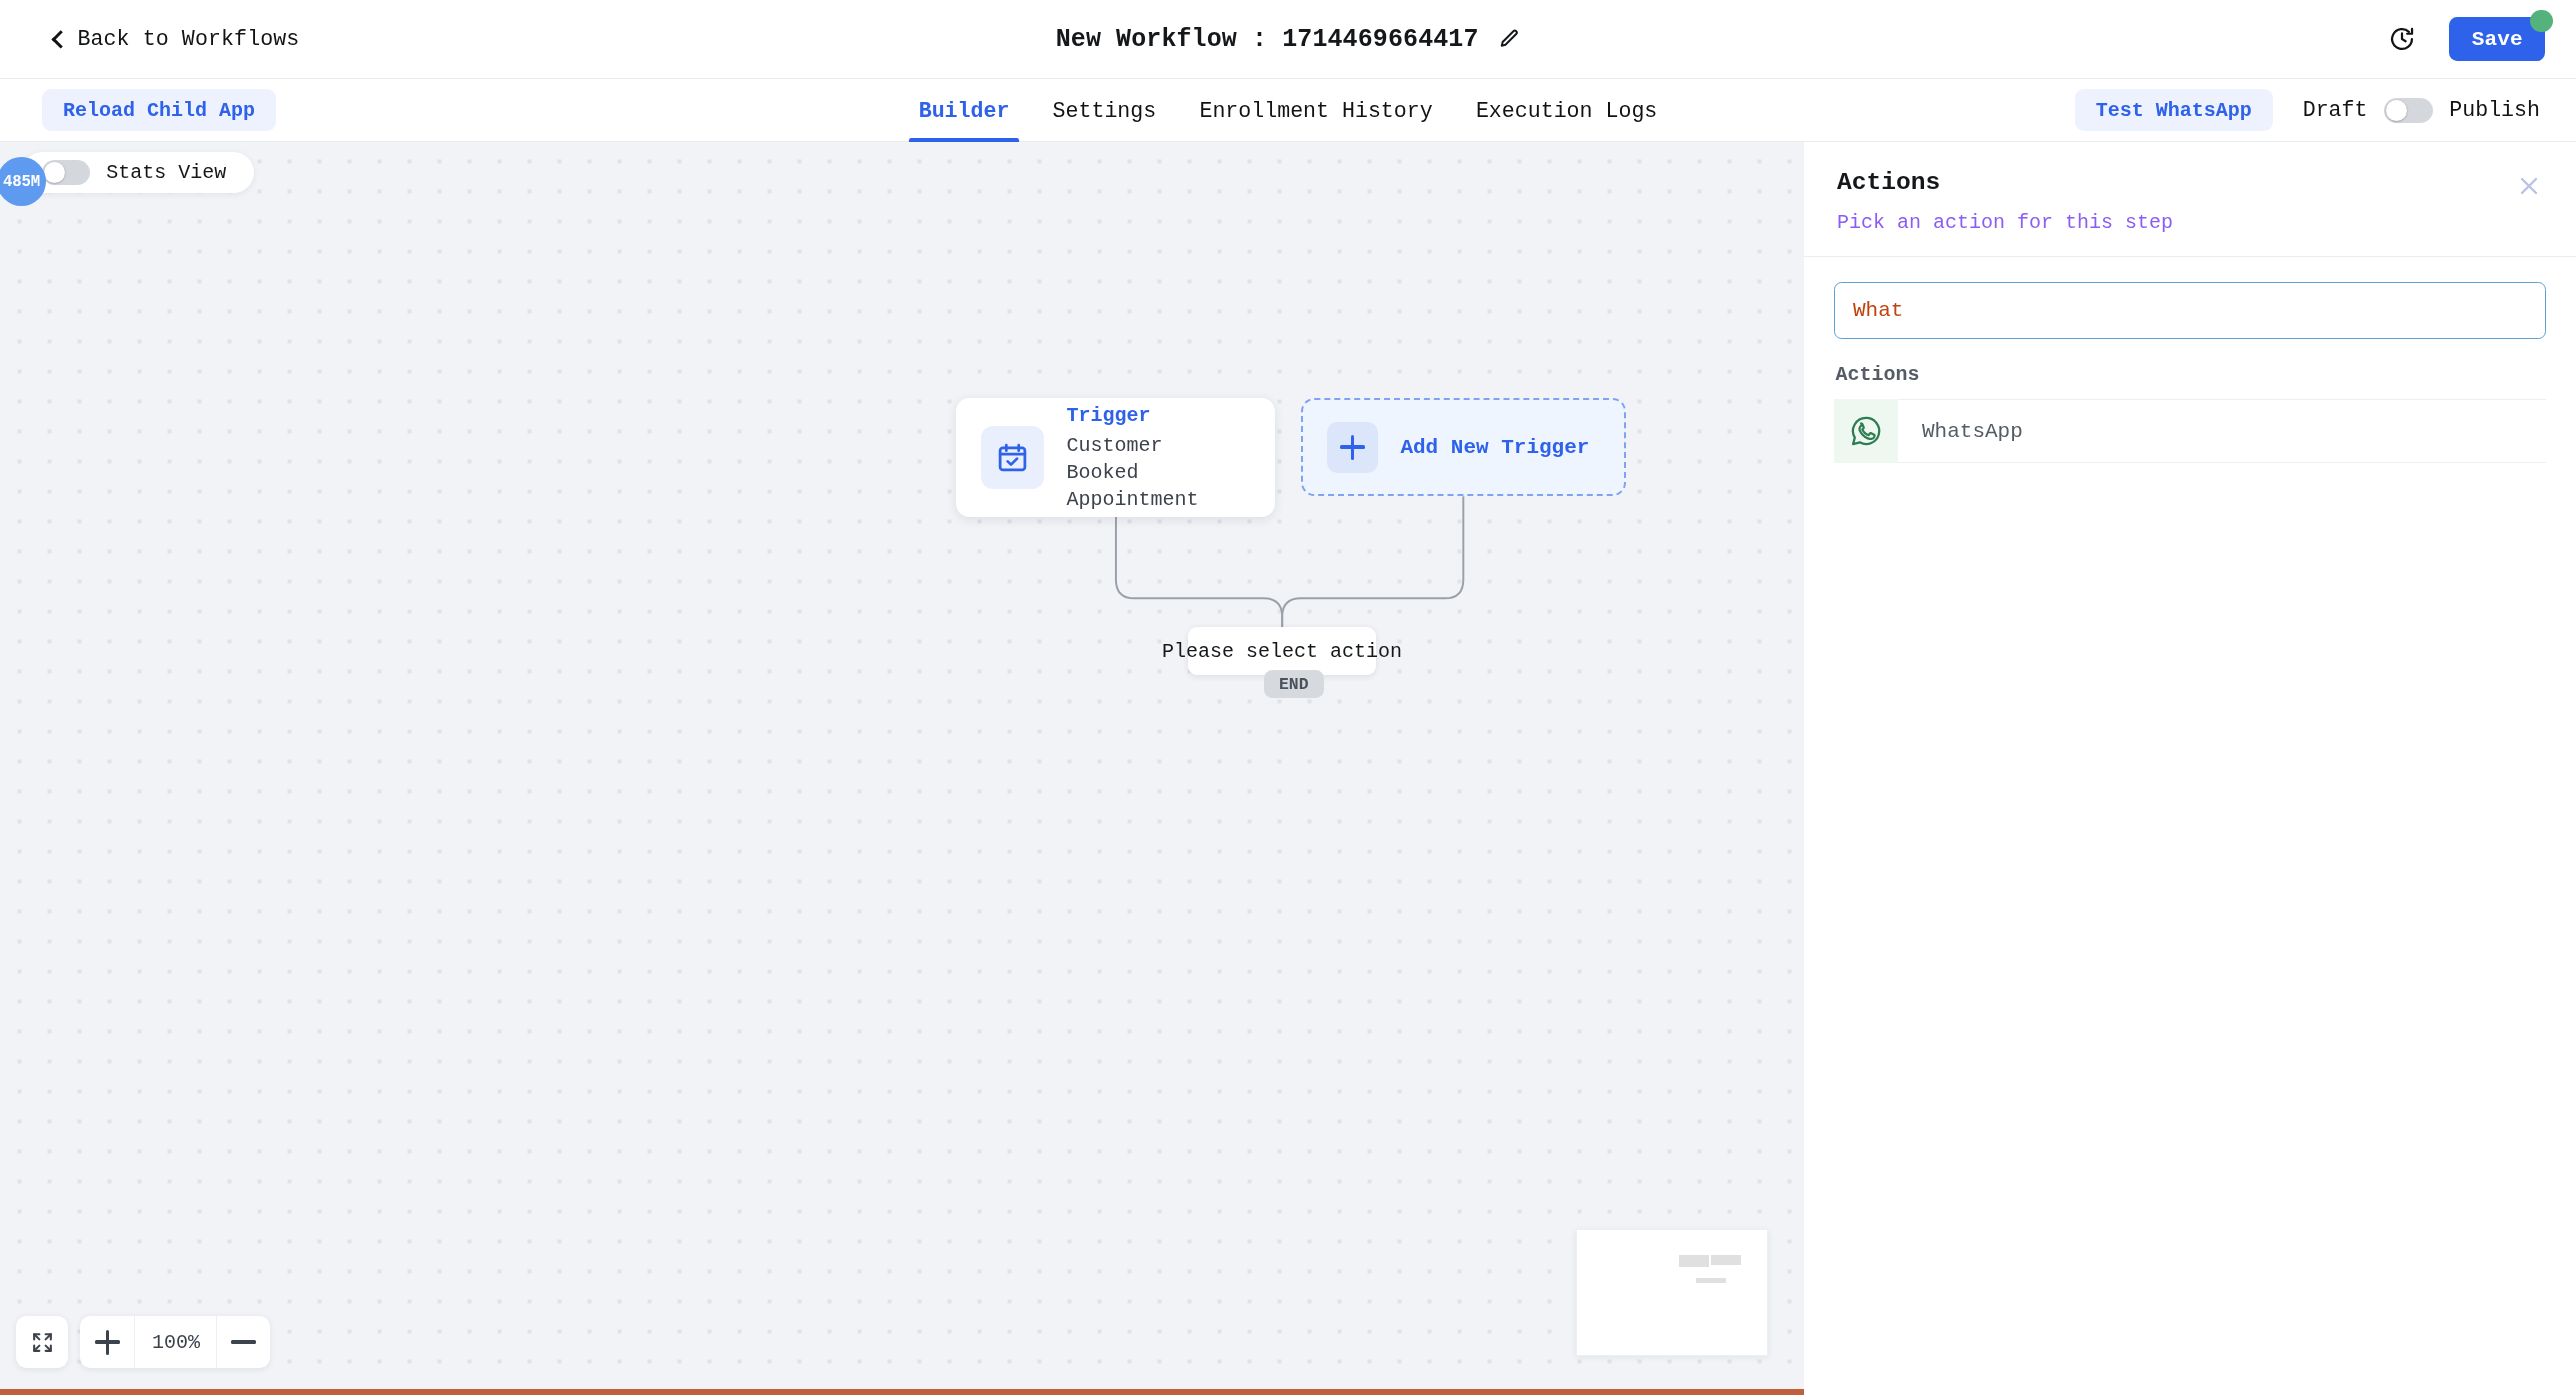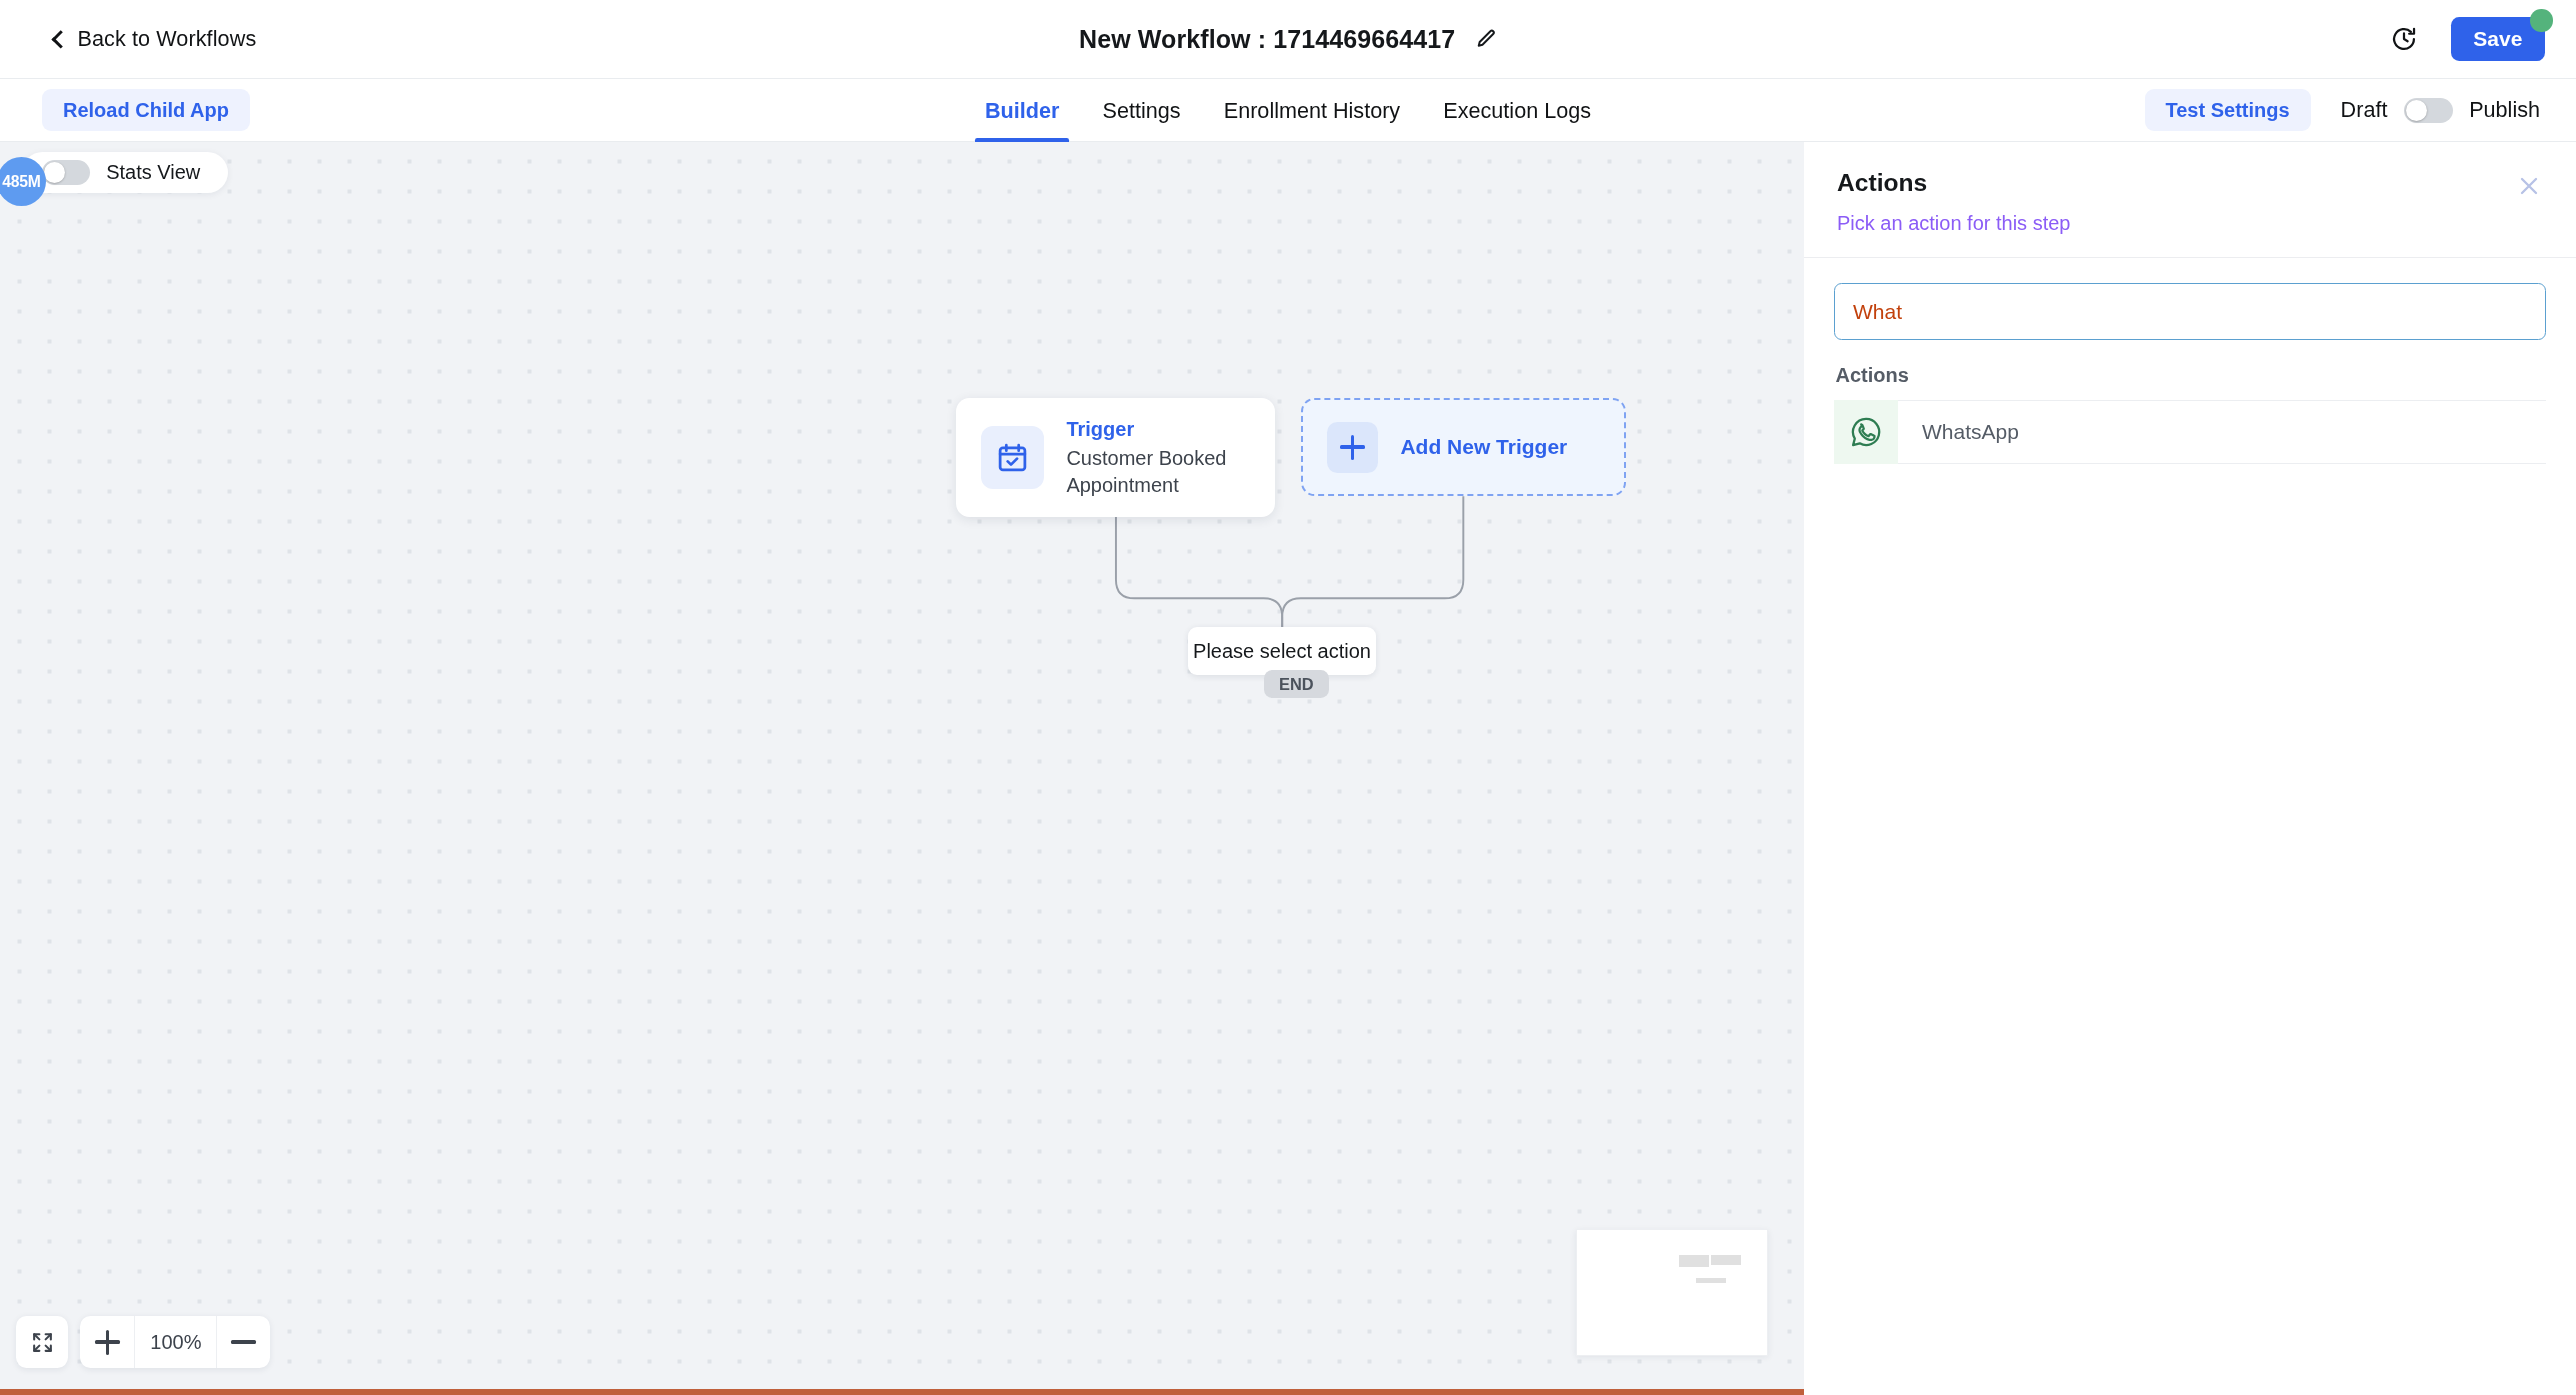--- a/index.html
+++ b/index.html
@@ -2,21 +2,21 @@
 <html style="font-size:12px"><head>
 <meta charset="utf-8">
 <style>
   * { box-sizing: border-box; margin: 0; padding: 0; }
   html, body {
     width: 2576px; height: 1395px;
     font-family: "Liberation Sans", sans-serif;
     background: #ffffff;
     overflow: hidden;
   }
-  .app { position: relative; width: 2576px; height: 1395px; display: flex; flex-direction: column; }
+  .app { position: relative; width: 2576px; height: 1395px; display: flex; flex-direction: column; font-family: Liberation Mono, monospace; }
 
   
   .topbar {
     position: relative; height: 79px; flex: 0 0 79px;
     background: #ffffff; border-bottom: 0.7px solid #e9ecef;
     display: flex; align-items: center;
   }
   .back-btn {
     display: flex; align-items: center; gap: 12px;
     margin-left: 49px; cursor: pointer;
@@ -320,21 +320,21 @@
       </div>
       <div class="tab">
         <span>Enrollment History</span>
       </div>
       <div class="tab">
         <span>Execution Logs</span>
       </div>
     </div>
 
     <div class="toolbar-right">
-      <button class="test-btn">Test Settings</button>
+      <button class="test-btn">Test WhatsApp</button>
       <div class="pubtoggle">
         <span class="pub-label">Draft</span>
         <span class="switch">
           <span class="knob"></span>
         </span>
         <span class="pub-label">Publish</span>
       </div>
     </div>
   </div>
 

